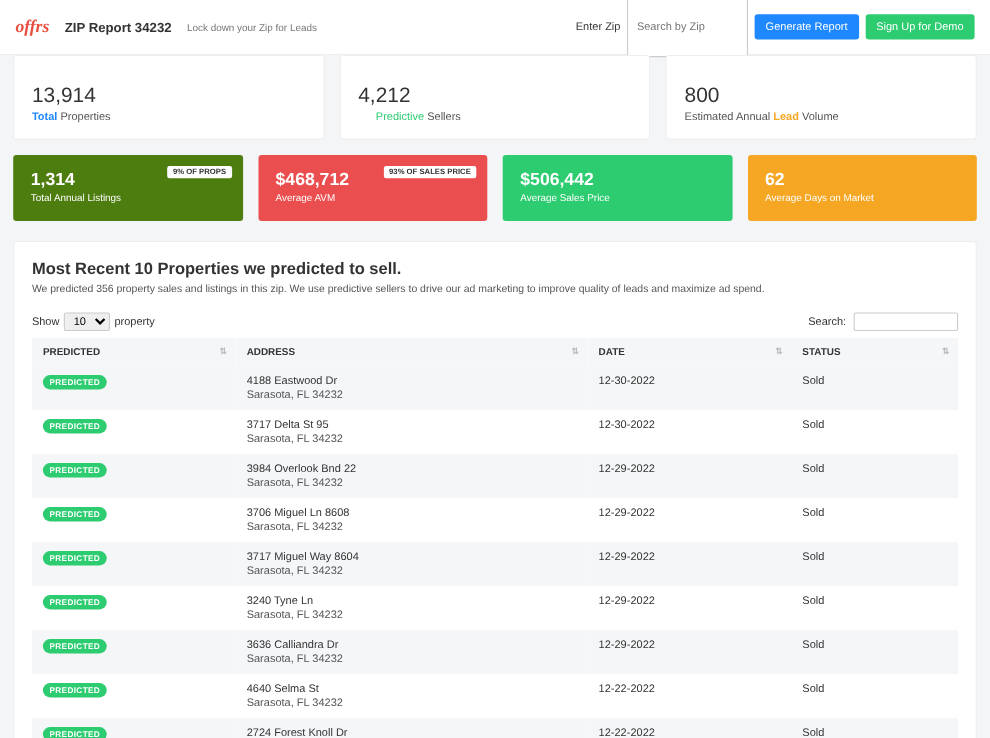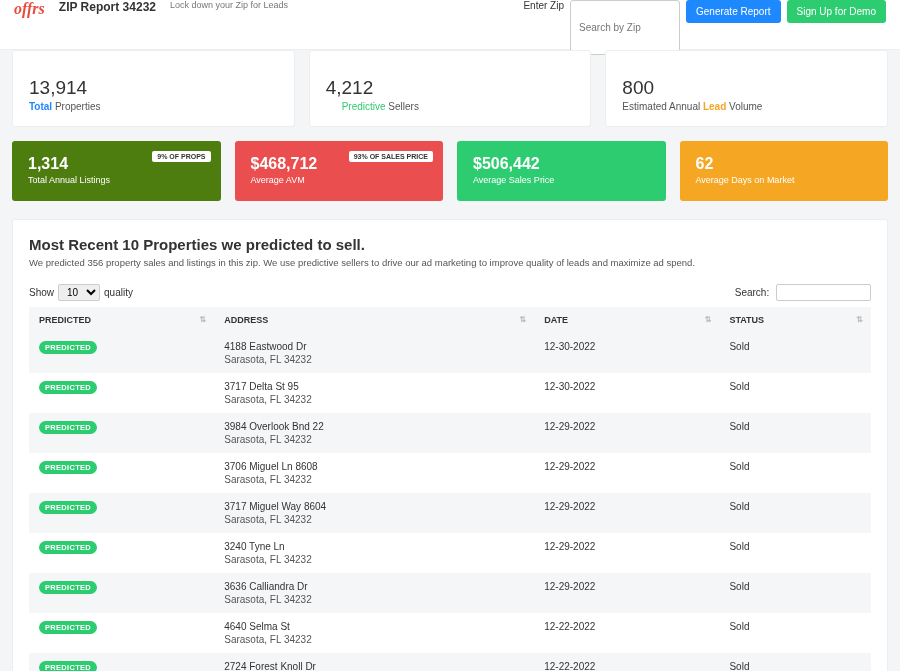--- a/index.html
+++ b/index.html
@@ -1,17 +1,17 @@
 <!DOCTYPE html>
 <html><head>
 <meta charset="utf-8">
 <style>
   * { box-sizing: border-box; margin: 0; padding: 0; }
   body { font-family: -apple-system, BlinkMacSystemFont, "Segoe UI", Arial, sans-serif; background: #f4f5f7; font-size: 11px; color: #333; }
-  .topbar { background: #fff; height: 50px; display: flex; align-items: flex-start; padding: 0 14px; border-bottom: 1px solid #eee; }
+  .topbar { background: #fff; height: 50px; display: flex; align-items: center; padding: 0 14px; border-bottom: 1px solid #eee; }
   .logo { font-family: cursive; color: #e74c3c; font-size: 16px; font-style: italic; margin-right: 14px; font-weight: bold; }
   .rpt-title { font-weight: 700; font-size: 12px; margin-right: 14px; }
   .tagline { font-size: 9px; color: #777; flex: 1; }
   .enter-zip { font-size: 10px; margin-right: 6px; }
   .zip-input { border: 1px solid #ccc; border-radius: 3px; padding: 21px 8px; font-size: 10px; width: 110px; }
   .btn { border: none; border-radius: 3px; padding: 6px 10px; font-size: 10px; color: #fff; margin-left: 6px; cursor: pointer; }
   .btn-blue { background: #1e88ff; }
   .btn-green { background: #2ecc71; }
 
   .wrap { padding: 0 12px 12px; }
@@ -106,21 +106,21 @@
 
   <div class="panel">
     <h2>Most Recent 10 Properties we predicted to sell.</h2>
     <p class="sub">We predicted 356 property sales and listings in this zip. We use predictive sellers to drive our ad marketing to improve quality of leads and maximize ad spend.</p>
 
     <div class="tblctrl">
       <span>Show</span>
       <select>
         <option>10</option>
       </select>
-      <span>quality</span>
+      <span>property</span>
       <span class="srch">
         <span>Search:</span>
         <input style="">
       </span>
     </div>
 
     <table>
       <thead>
           <tr id="thead-row">
             <th style="width: 22%;">PREDICTED<span class="sort">⇅</span></th>

